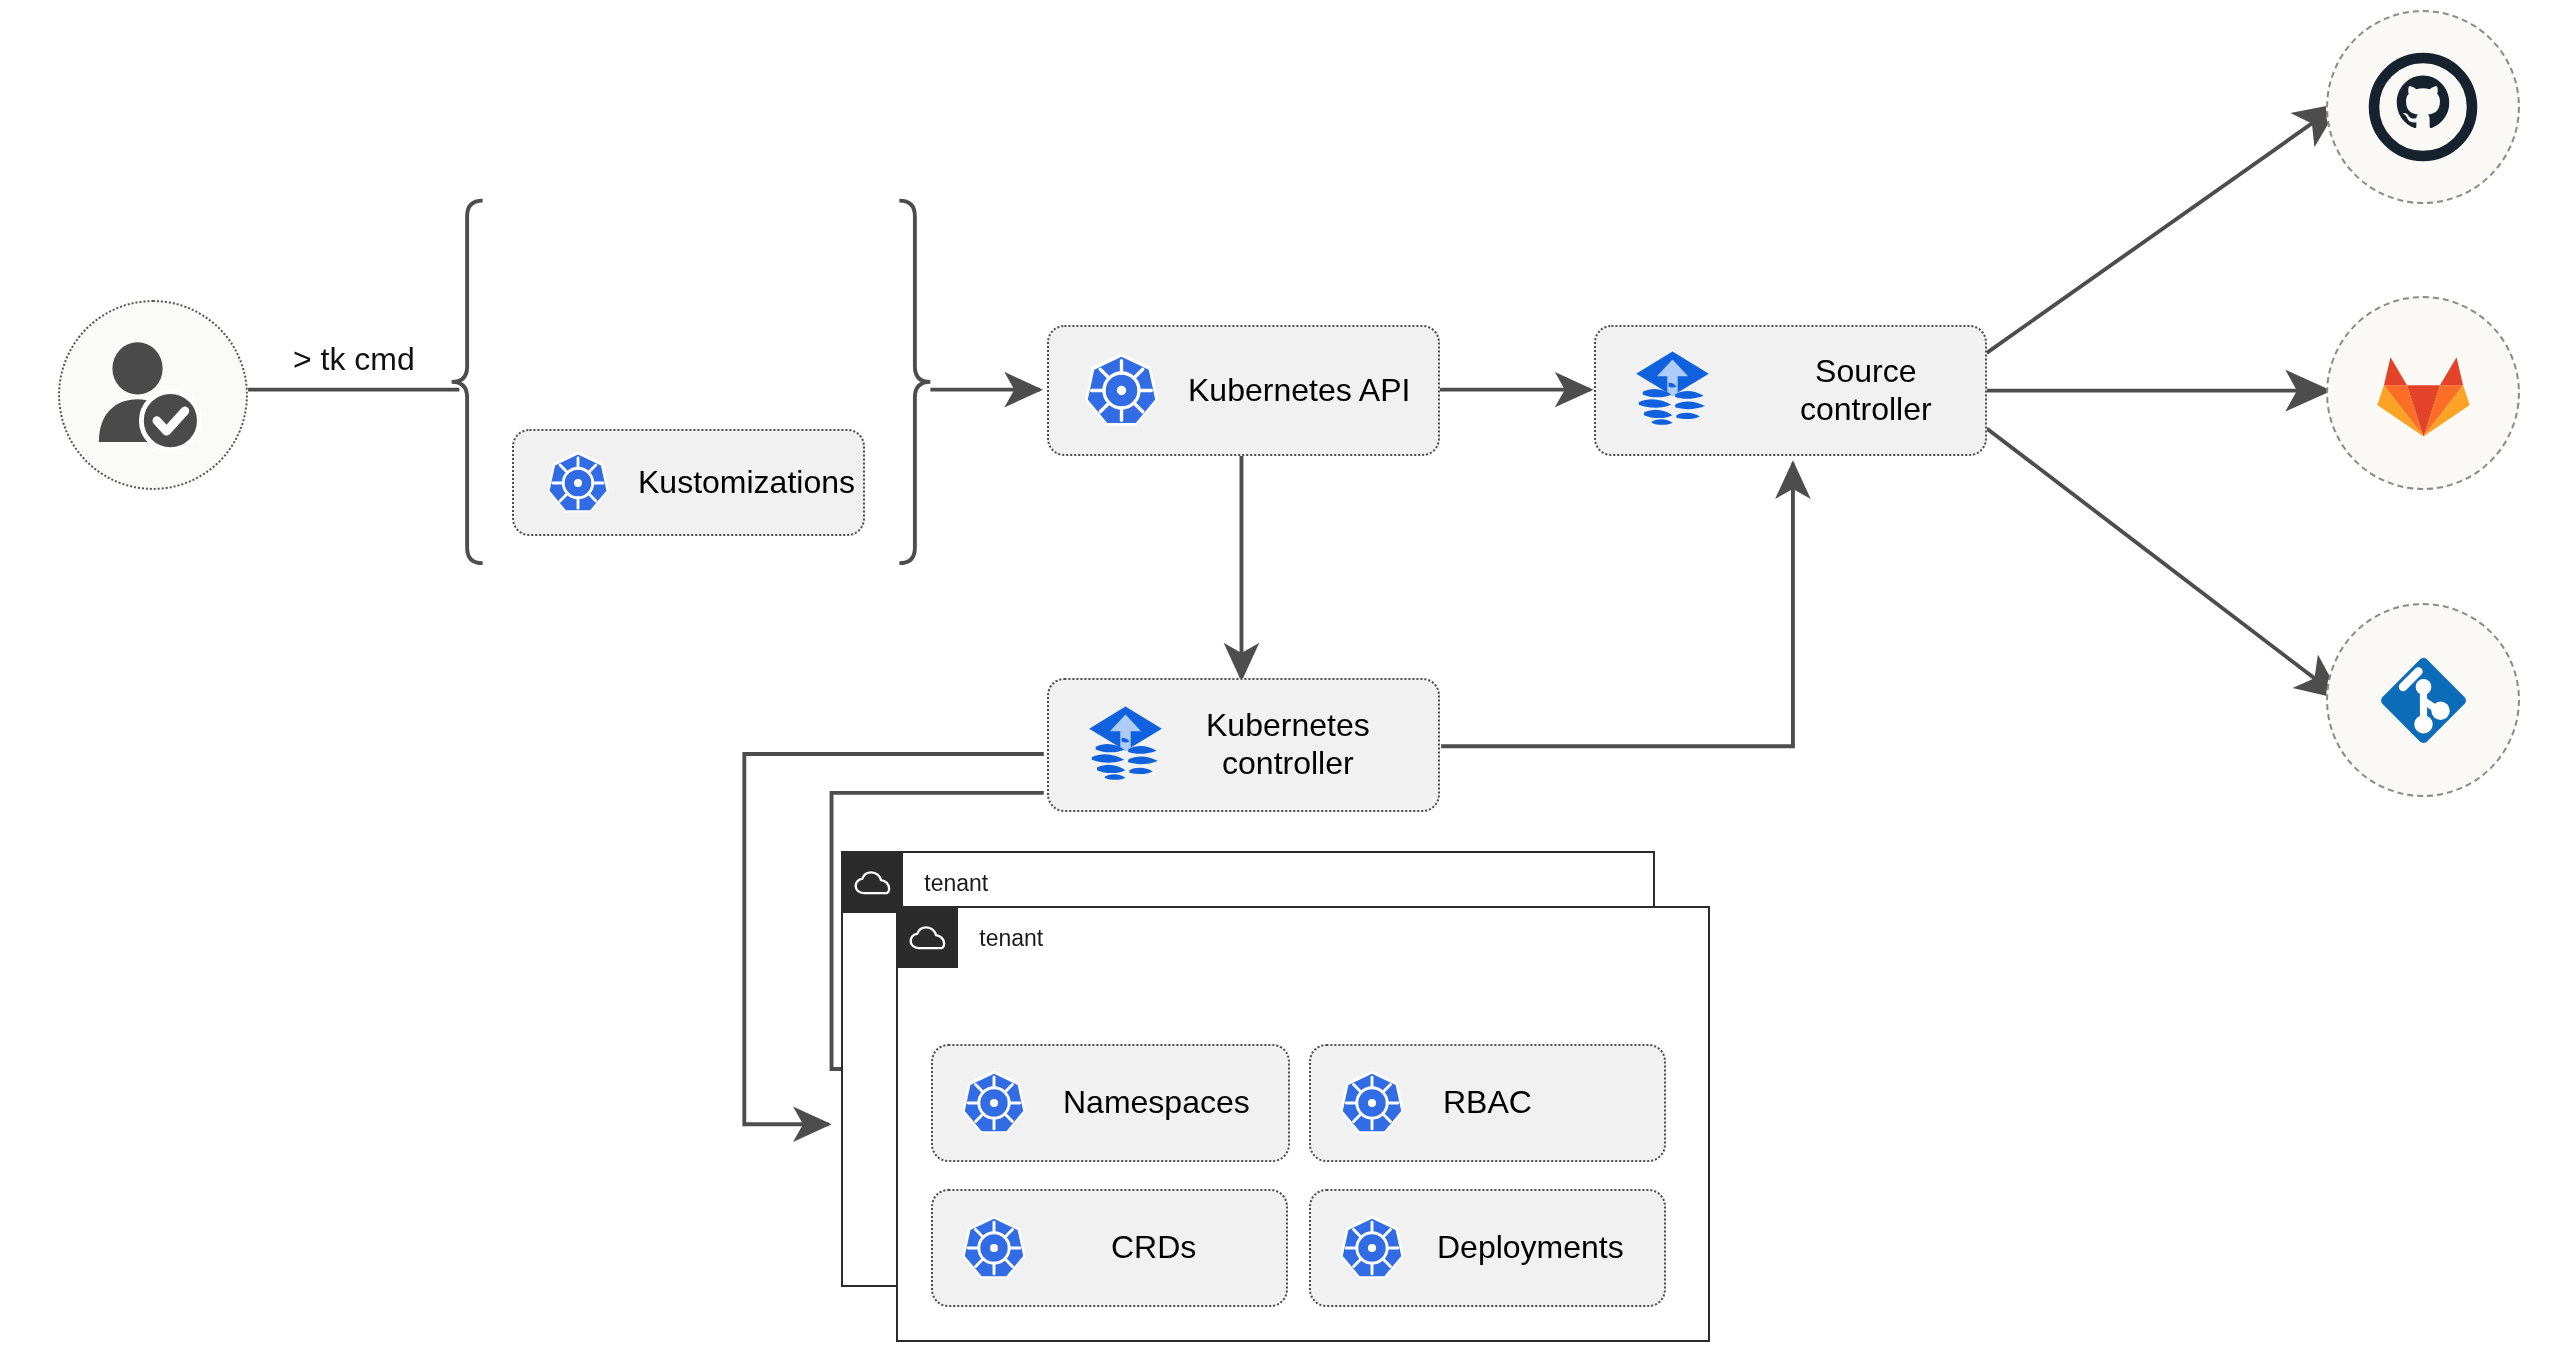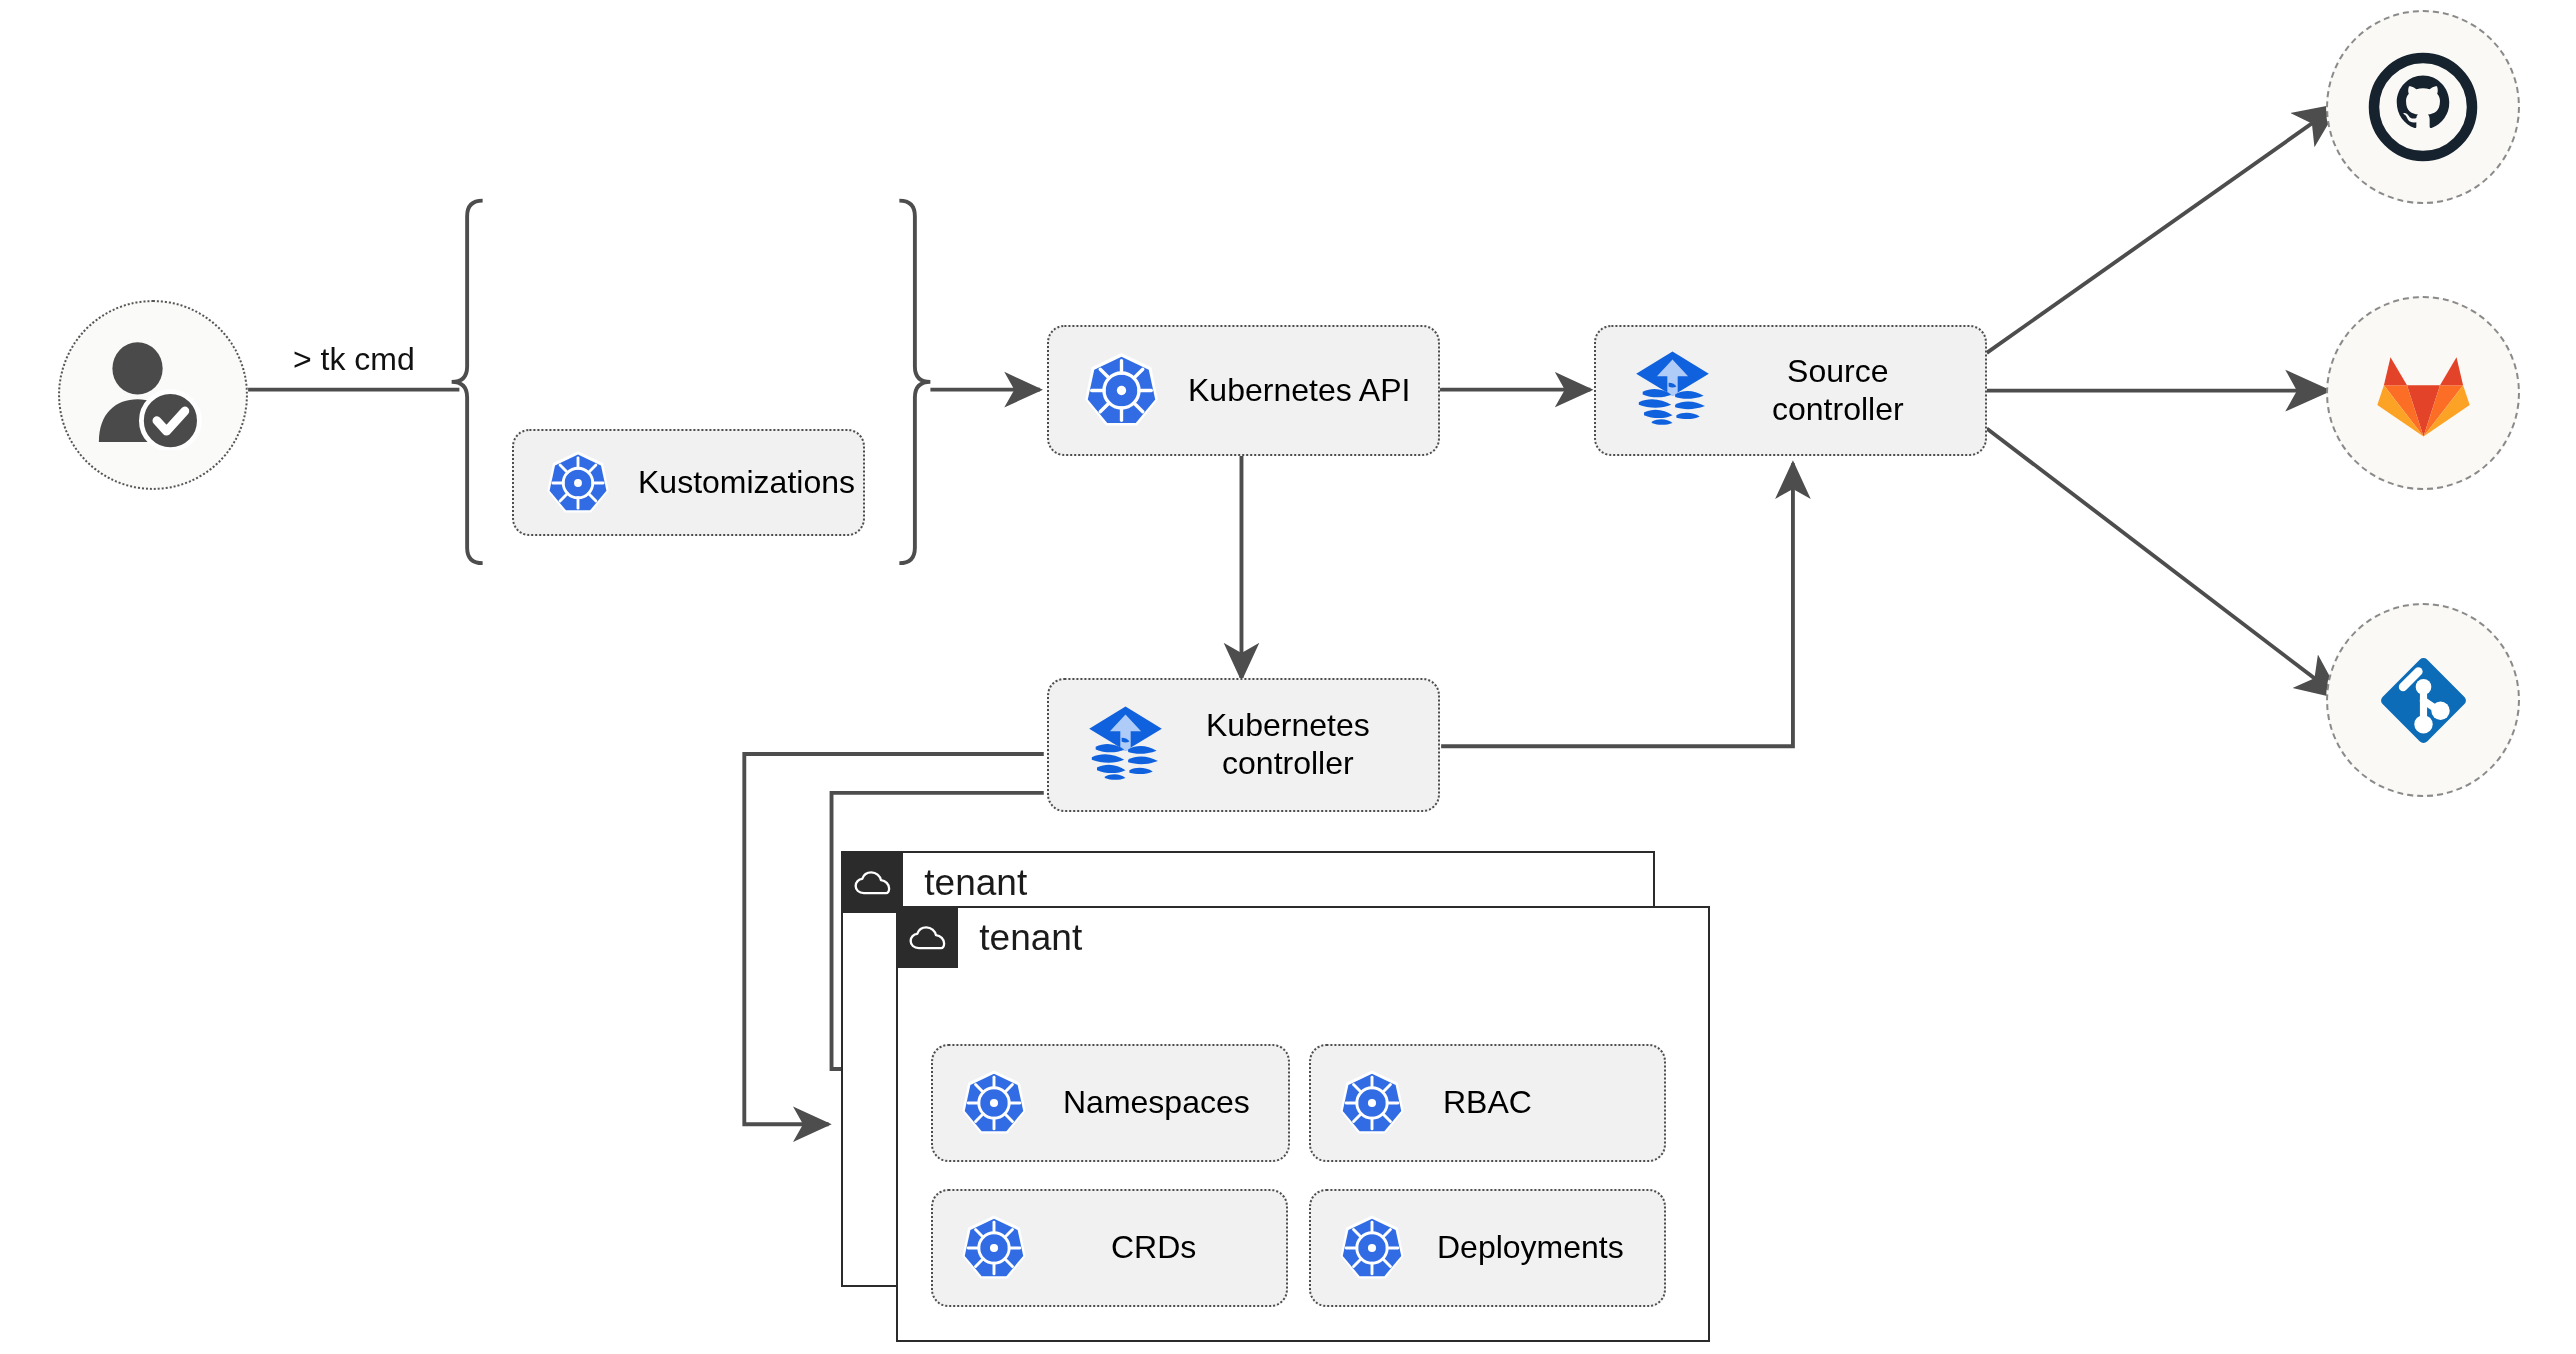--- a/index.html
+++ b/index.html
@@ -72,21 +72,21 @@
     display: flex;
     align-items: center;
   }
   .tenant-badge {
     width: 60px; height: 60px;
     background: #2b2b2b;
     display: flex; align-items: center; justify-content: center;
     flex: 0 0 auto;
   }
   .tenant-name {
-    font-size: 37px;
+    font-size: 23px;
     color: #1b1b1b;
     margin-left: 21.3px;
     white-space: nowrap;
   }
 
   .k8s-ico { flex: 0 0 auto; }
   .flux-ico { flex: 0 0 auto; }
 </style>
 </head>
 <body>
@@ -197,21 +197,21 @@
         <path d="M9 33 C17 29 25 31 31 35 C25 38 16 38 9 35 Z"></path>
         <path d="M34 35 C41 31 49 32 56 36 C48 39 40 39 34 37 Z"></path>
         <path d="M6 41 C15 37 24 39 31 43 C24 46 14 46 6 43 Z"></path>
         <path d="M34 43 C41 39 50 40 57 44 C49 47 41 47 34 45 Z"></path>
         <path d="M10 49 C18 45 26 47 32 51 C26 54 17 54 10 51 Z"></path>
         <path d="M35 51 C41 48 48 49 53 52 C47 55 40 54 35 53 Z"></path>
         <path d="M16 56 C22 53 28 54 32 57 C27 59 21 59 16 57 Z"></path>
         <path d="M29 26 C32 26 34 27 35 29 C33 30 31 30 29 29 Z"></path>
       </g>
     </svg>
-    <span class="lbl" style="margin-left:58px; text-align:center;">Source
+    <span class="lbl" style="margin-left:86px; text-align:center;">Source
 controller</span>
   </div>
 
   <div class="card" style="left:1047px; top:678px; width:393px; height:134px; padding-left:35px;">
     <svg class="flux-ico" width="83" height="83" viewBox="0 0 64 64">
       <path d="M32 2 L60 19 L32 36 L4 19 Z" fill="#1061DE"></path>
       <path d="M32 8 L44 21 L36 21 L36 36 L28 36 L28 21 L20 21 Z" fill="#AFCBF7"></path>
       <g fill="#1061DE">
         <path d="M9 33 C17 29 25 31 31 35 C25 38 16 38 9 35 Z"></path>
         <path d="M34 35 C41 31 49 32 56 36 C48 39 40 39 34 37 Z"></path>

